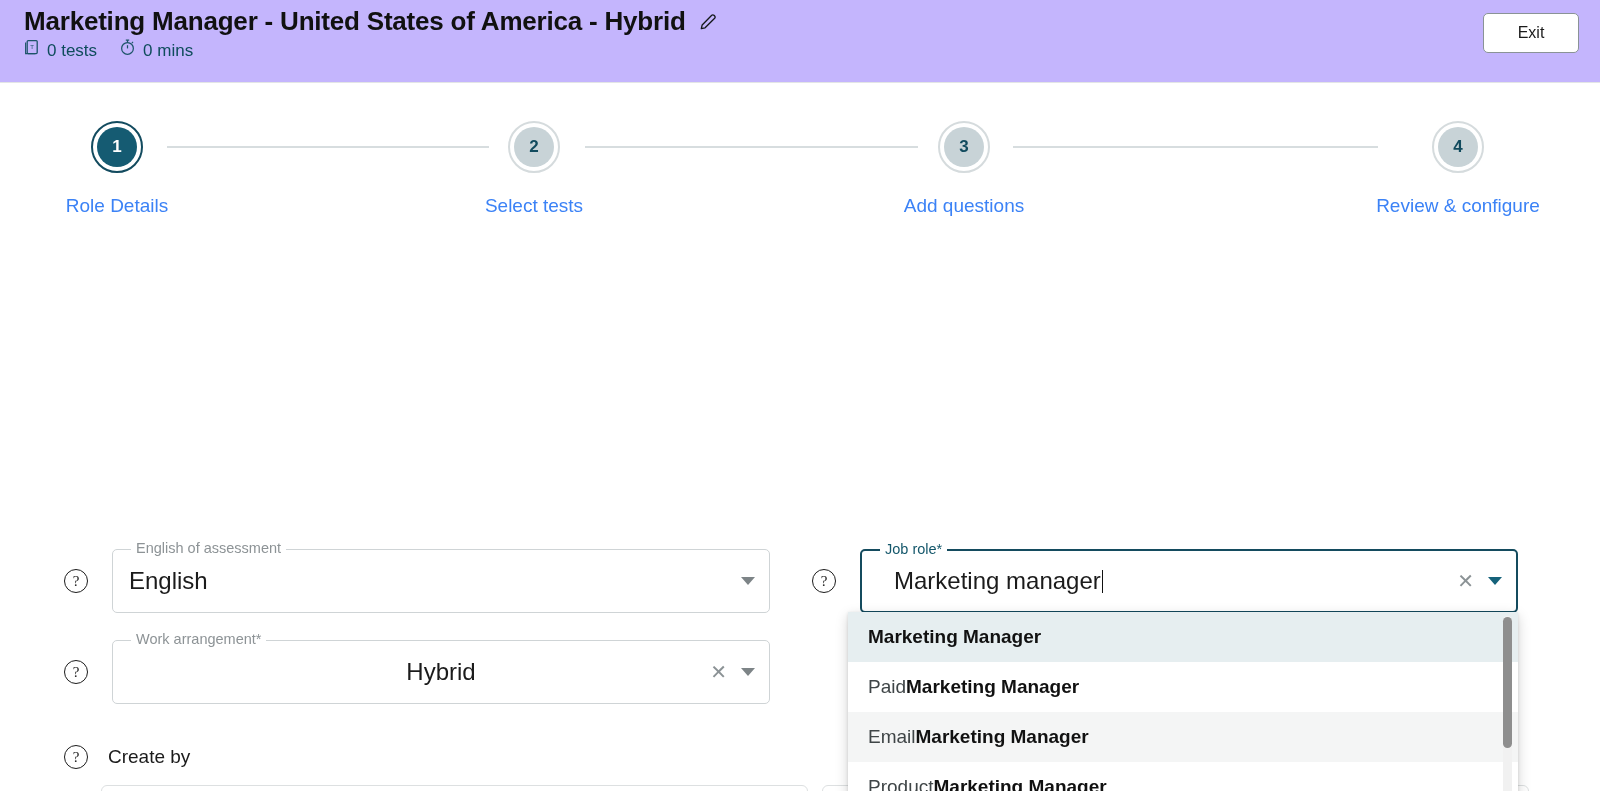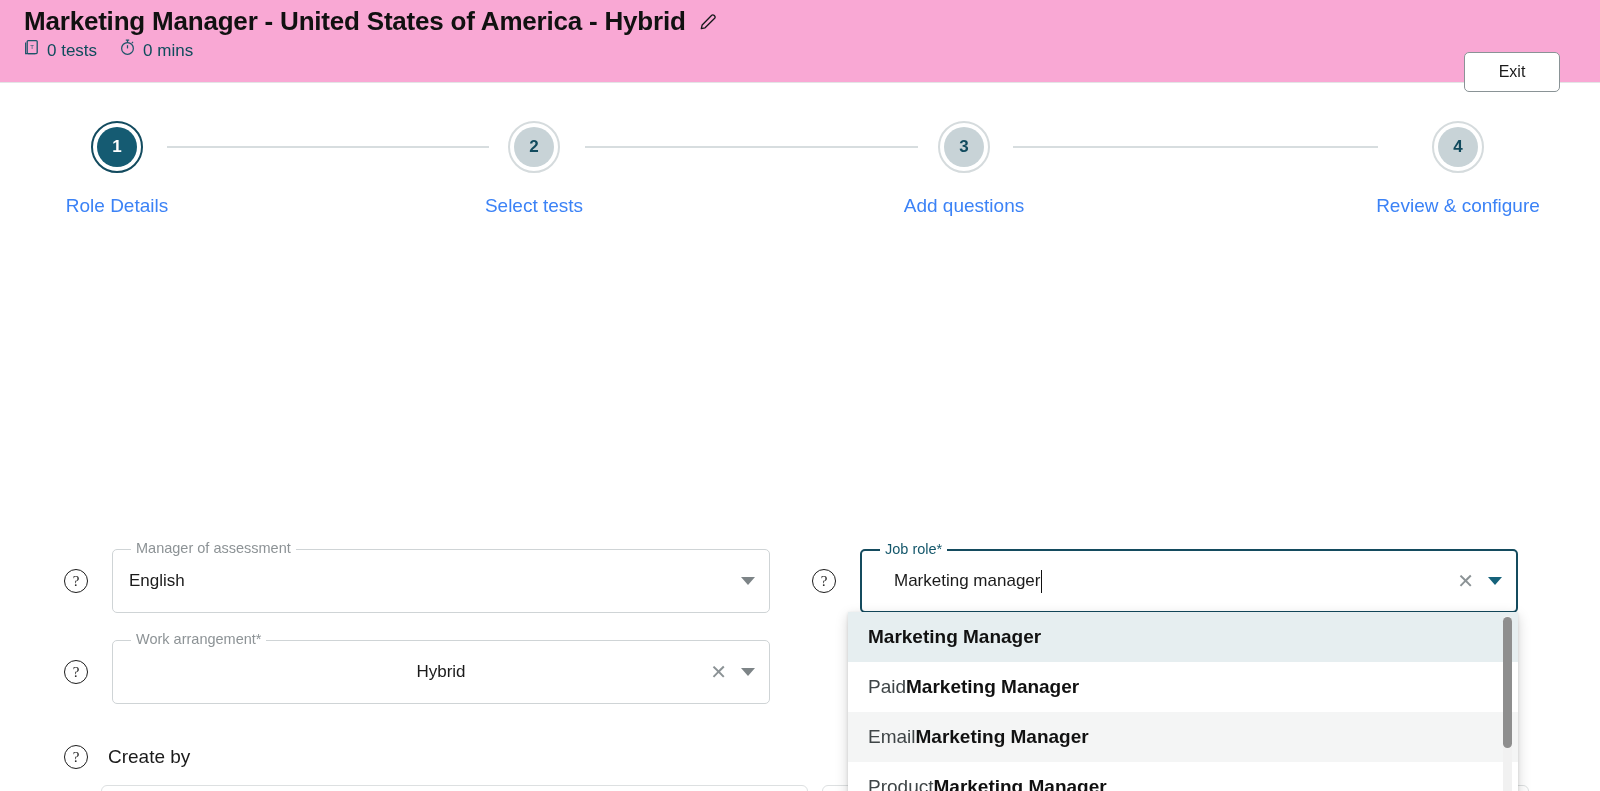--- a/index.html
+++ b/index.html
@@ -8,21 +8,21 @@
     width: 1600px; height: 791px;
     background: #ffffff;
     font-family: "Liberation Sans", sans-serif;
     overflow: hidden;
   }
 
   
   .header {
     position: relative;
     height: 83px;
-    background: #f9a8d4;
+    background: #c4b5fd;
     border-bottom: 1px solid #e3e5e6;
   }
   .header-title-row {
     position: absolute;
     left: 24px; top: 6px;
     display: flex; align-items: center; gap: 12px;
   }
   .page-title {
     font-size: 26px;
     font-weight: bold;
@@ -36,30 +36,29 @@
     left: 24px; top: 38px;
     display: flex; align-items: center; gap: 22px;
   }
   .meta-item {
     display: flex; align-items: flex-end; gap: 7px;
     font-size: 17px;
     color: #0f4c5c;
   }
   .exit-button {
     position: absolute;
-    right: 40px; top: 13px;
+    right: 21px; top: 13px;
     width: 96px; height: 40px;
     border: 1px solid #8a9396;
     border-radius: 5px;
     background: #ffffff;
     color: #1a1a1a;
     font-size: 16px;
     font-family: "Liberation Sans", sans-serif;
     cursor: pointer;
-    margin-top: 39px;
   }
 
   
   .stepper {
     position: relative;
     margin-top: 38px;
     height: 130px;
   }
   .step {
     position: absolute;
@@ -141,21 +140,21 @@
     position: absolute;
     top: -10px; left: 18px;
     background: #ffffff;
     padding: 0 5px;
     font-size: 14.5px;
     color: #8d9396;
     white-space: nowrap;
   }
   .tf.focused .tf-label { color: #13566a; }
   .tf-value {
-    font-size: 17px;
+    font-size: 24px;
     color: #1b1b1b;
     white-space: nowrap;
   }
   .tf-adorn {
     position: absolute;
     right: 14px; top: 0; bottom: 0;
     display: flex; align-items: center; gap: 14px;
   }
   .clear-x {
     font-size: 20px;
@@ -314,21 +313,21 @@
     </div>
     <div class="step-label">Review &amp; configure</div>
   </div>
 </div>
 
 <div class="content">
 
   <div class="field-row" style="left:64px; top:298px; width:706px; gap:24px;">
     <div class="help-icon">?</div>
     <div class="tf" style="width:670px;">
-      <span class="tf-label">Manager of assessment</span>
+      <span class="tf-label">English of assessment</span>
       <span class="tf-value">English</span>
       <span class="tf-adorn">
         <span class="caret"></span>
       </span>
     </div>
   </div>
 
   <div class="field-row" style="left:64px; top:389px; width:706px; gap:24px;">
     <div class="help-icon">?</div>
     <div class="tf" style="width:670px;justify-content:center;">

